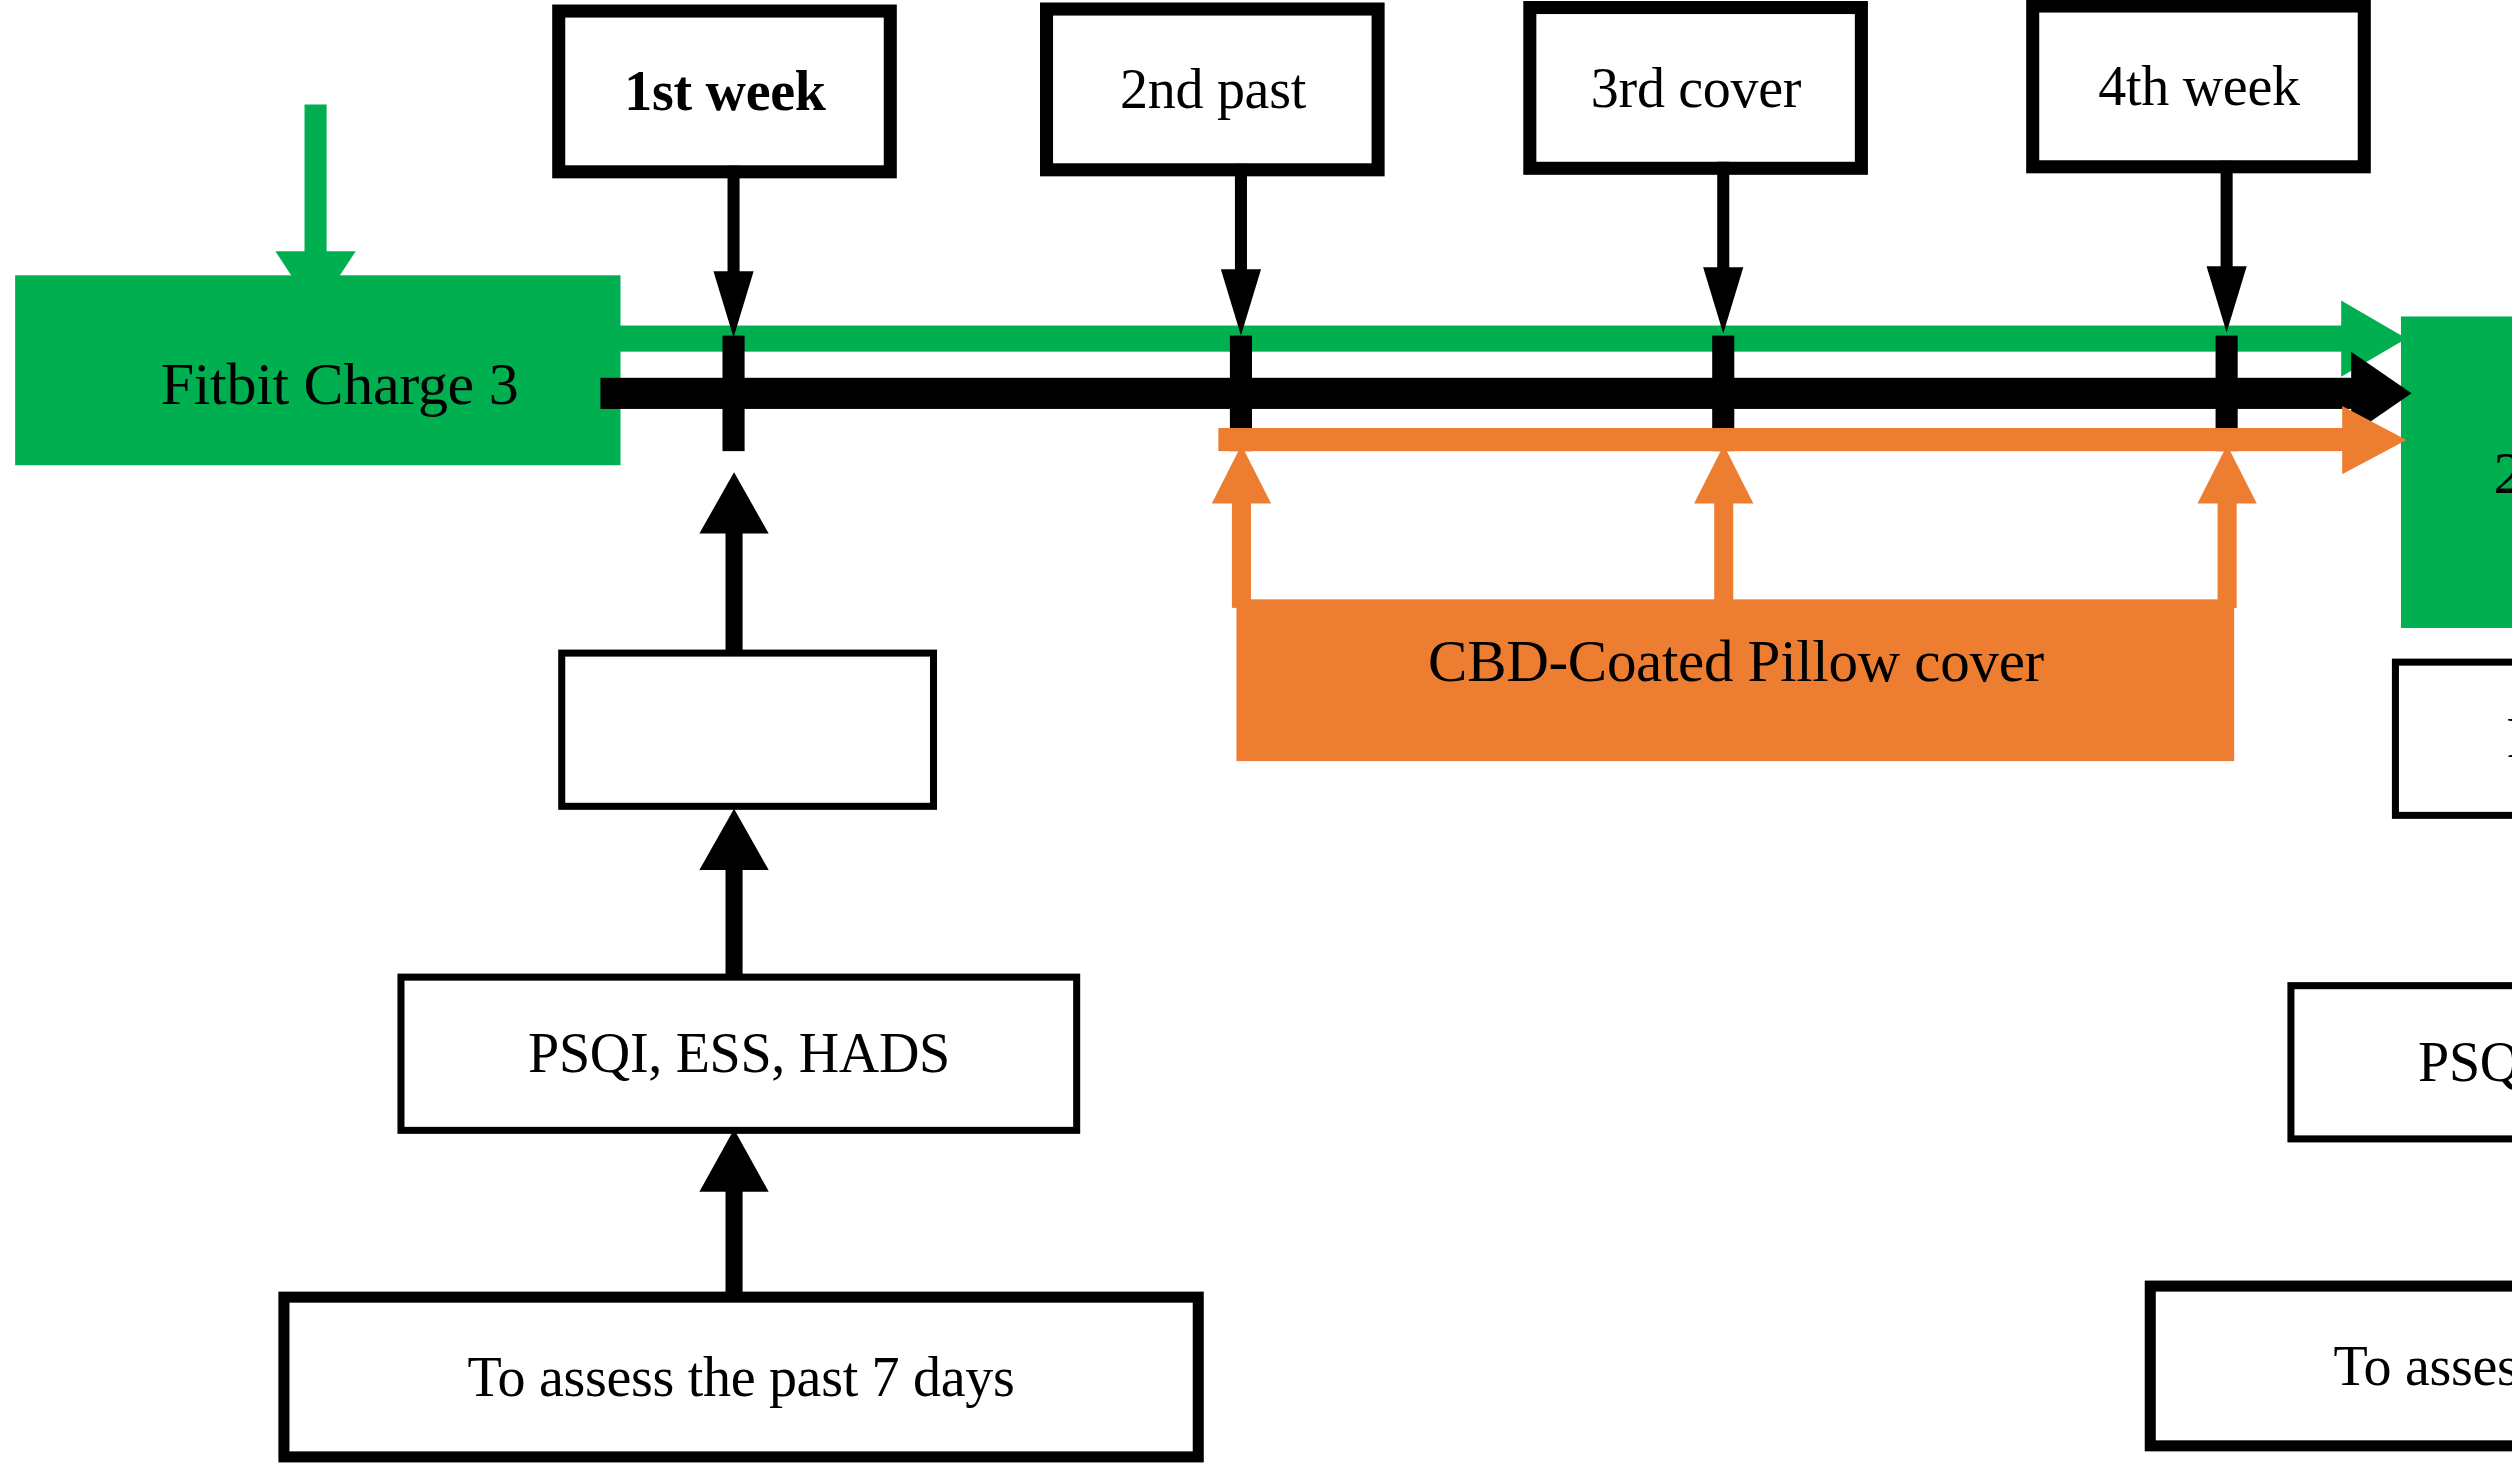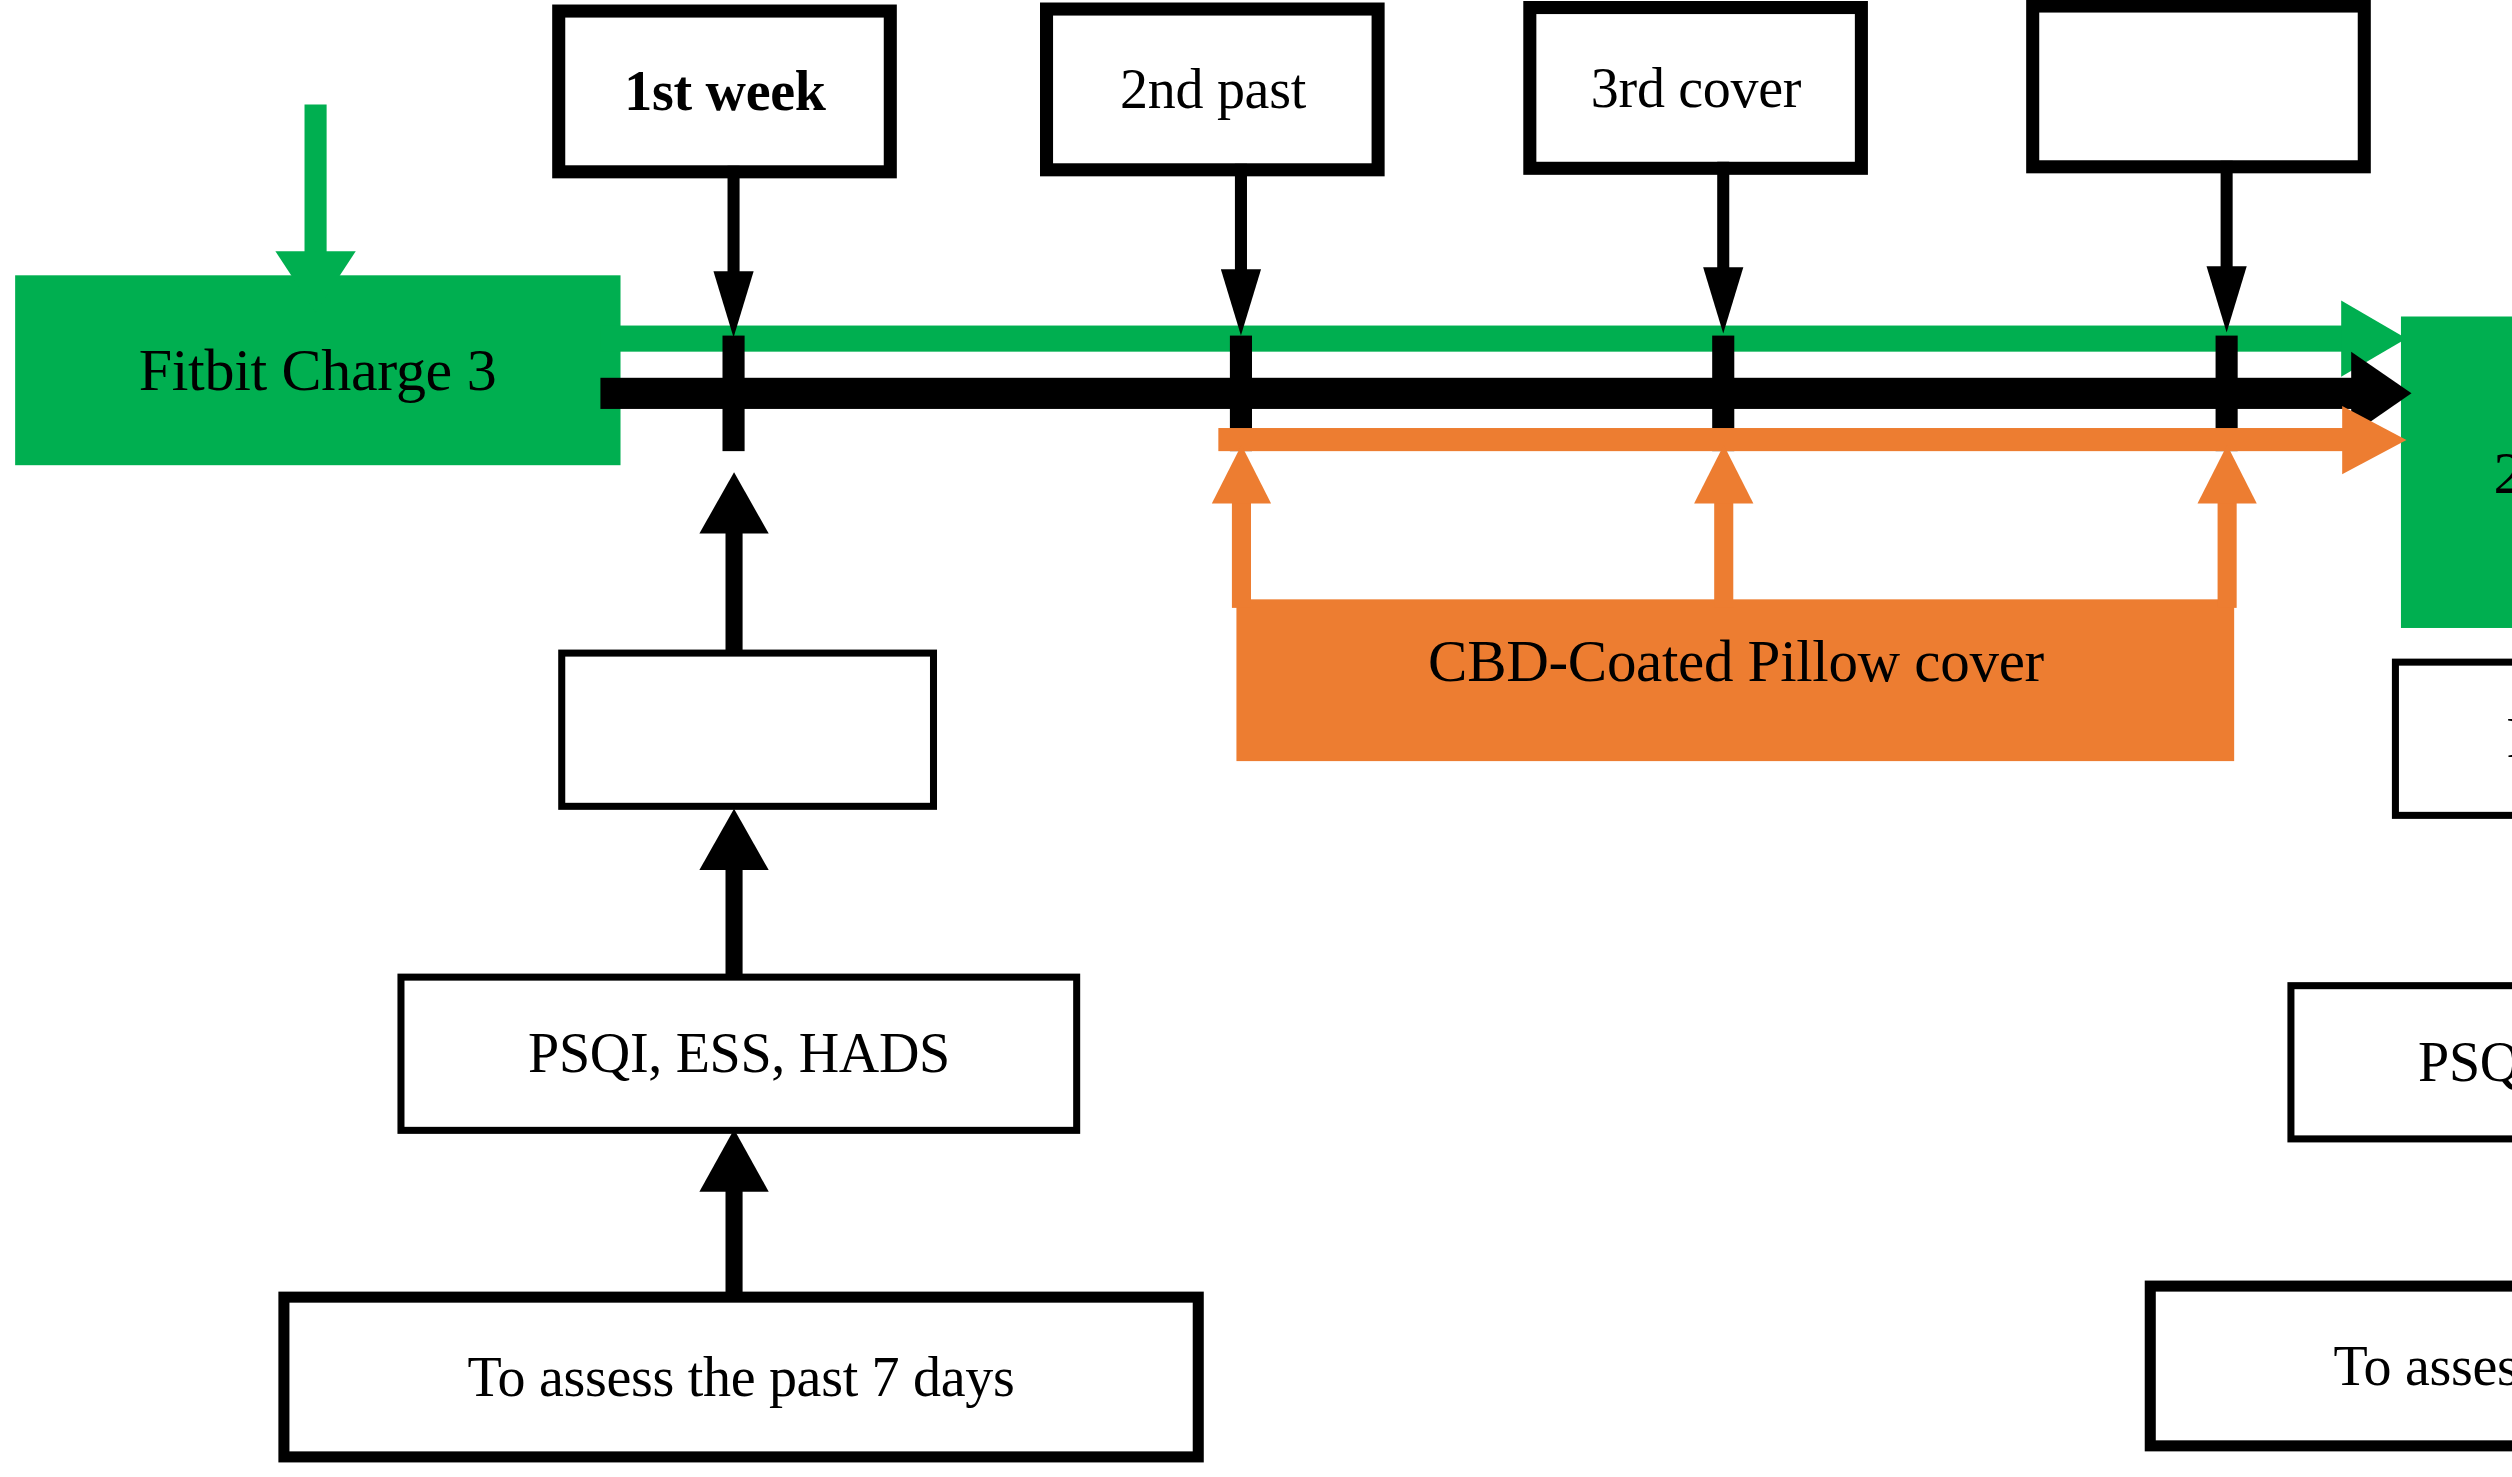--- a/index.html
+++ b/index.html
@@ -167,22 +167,23 @@
       <rect x="5224" y="2338" width="34" height="268"></rect>
       <polygon points="5241,2266 5310,2390 5172,2390"></polygon>
     </g>
 
     <rect x="4280" y="2560" width="1820" height="318" fill="#FFFFFF" stroke="#000000" stroke-width="22"></rect>
   </svg>
 
   <div class="boxlabel lbl-week" style="left:559px; top:11px; width:332px; height:161px;font-weight:bold;">1st week</div>
   <div class="boxlabel lbl-week" style="left:1047px; top:9px; width:332px; height:161px;">2nd past</div>
   <div class="boxlabel lbl-week" style="left:1530px; top:7.5px; width:332px; height:161px;">3rd cover</div>
+  <div class="boxlabel lbl-week" style="left:2033px; top:6px; width:332px; height:161px;">4th week</div>
 
-  <div class="boxlabel lbl-green" style="left:15px; top:275px; width:605px; height:190px;">Fitbit Charge 3</div>
+  <div class="boxlabel lbl-green" style="left:15px; top:289px; width:605px; height:190px;padding-left:22px;">Fitbit Charge 3</div>
   <div class="boxlabel lbl-green" style="left:2401px; top:317px; width:404px; height:312px;">28 nights</div>
 
   <div class="boxlabel lbl-orange" style="left:1237px; top:599px; width:998px; height:126px;">CBD-Coated Pillow cover</div>
 
   <div class="boxlabel lbl-plain" style="left:401px; top:977px; width:676px; height:153px;">PSQI, ESS, HADS</div>
   <div class="boxlabel lbl-assess" style="left:284px; top:1297px; width:914px; height:160px;">To assess the past 7 days</div>
 
   <div class="boxlabel lbl-plain" style="left:2396px; top:662px; width:447px; height:153px;">Post week</div>
   <div class="boxlabel lbl-plain" style="left:2291px; top:986px; width:676px; height:153px;">PSQI, ESS, HADS</div>
   <div class="boxlabel lbl-assess" style="left:2150px; top:1286px; width:914px; height:160px;">To assess the past 7 days</div>

